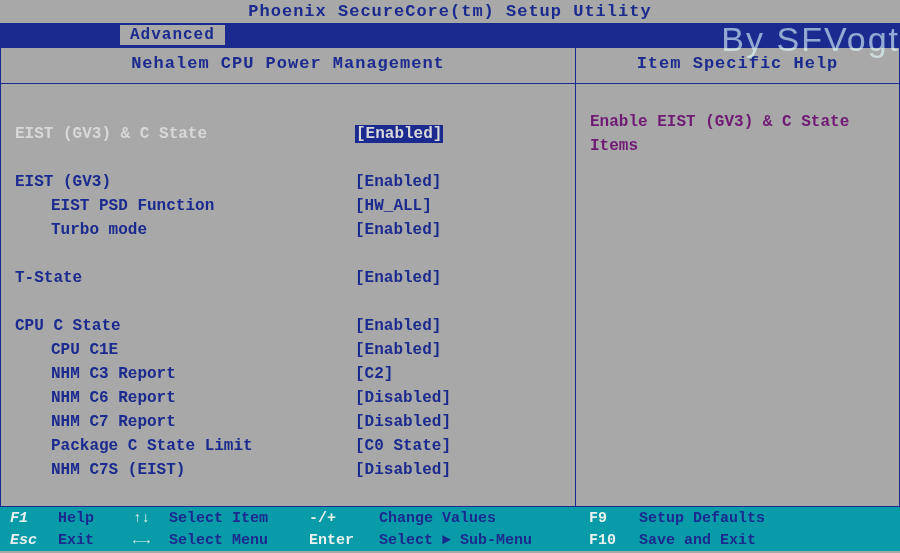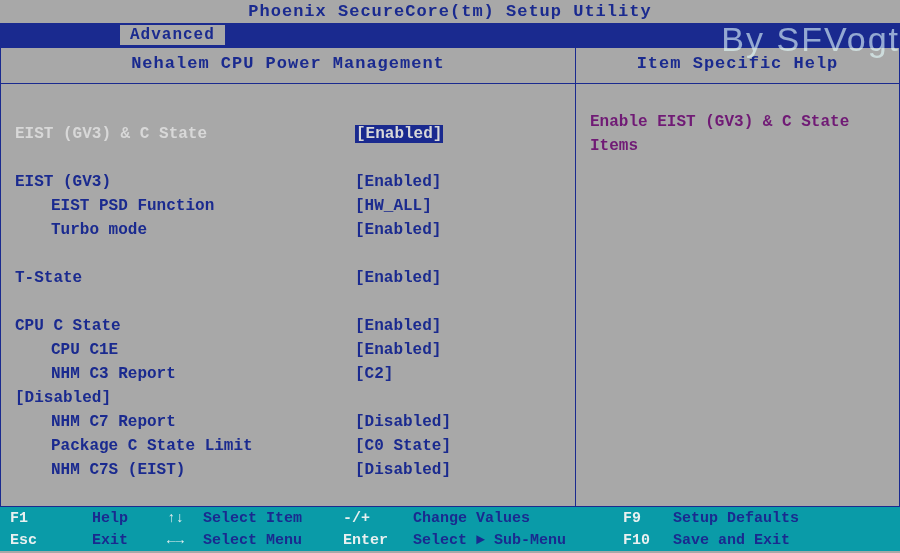--- a/index.html
+++ b/index.html
@@ -113,22 +113,22 @@
     background: #0a9ba8;
     height: 44px;
     display: flex;
     flex-direction: column;
     justify-content: center;
     padding: 0 10px;
     color: #d8e8e8;
     font-size: 15px;
   }
   .footer-row { display: flex; height: 22px; align-items: center; }
-  .fkey { color: #e8f0f0; width: 48px; }
-  .faction { color: #1a2a8f; width: 75px; margin-left: 34px; }
+  .fkey { color: #e8f0f0; width: 48px; font-style: italic; }
+  .faction { color: #1a2a8f; width: 75px; }
   .farrow { color: #e8f0f0; width: 36px; font-size:14px; }
   .faction2 { color: #1a2a8f; width: 140px; }
   .fkey2 { color: #e8f0f0; width: 70px; }
   .faction3 { color: #1a2a8f; width: 210px; }
   .fkey3 { color: #e8f0f0; width: 50px; }
   .faction4 { color: #1a2a8f; }
 </style>
 </head>
 <body>
 
@@ -182,20 +182,21 @@
       </div>
       <div class="setting-row">
         <div class="setting-label indent1">CPU C1E</div>
         <div class="setting-value">Enabled</div>
       </div>
       <div class="setting-row">
         <div class="setting-label indent1">NHM C3 Report</div>
         <div class="setting-value">C2</div>
       </div>
       <div class="setting-row">
+        <div class="setting-label indent1">NHM C6 Report</div>
         <div class="setting-value">Disabled</div>
       </div>
       <div class="setting-row">
         <div class="setting-label indent1">NHM C7 Report</div>
         <div class="setting-value">Disabled</div>
       </div>
       <div class="setting-row">
         <div class="setting-label indent1">Package C State Limit</div>
         <div class="setting-value">C0 State</div>
       </div>

